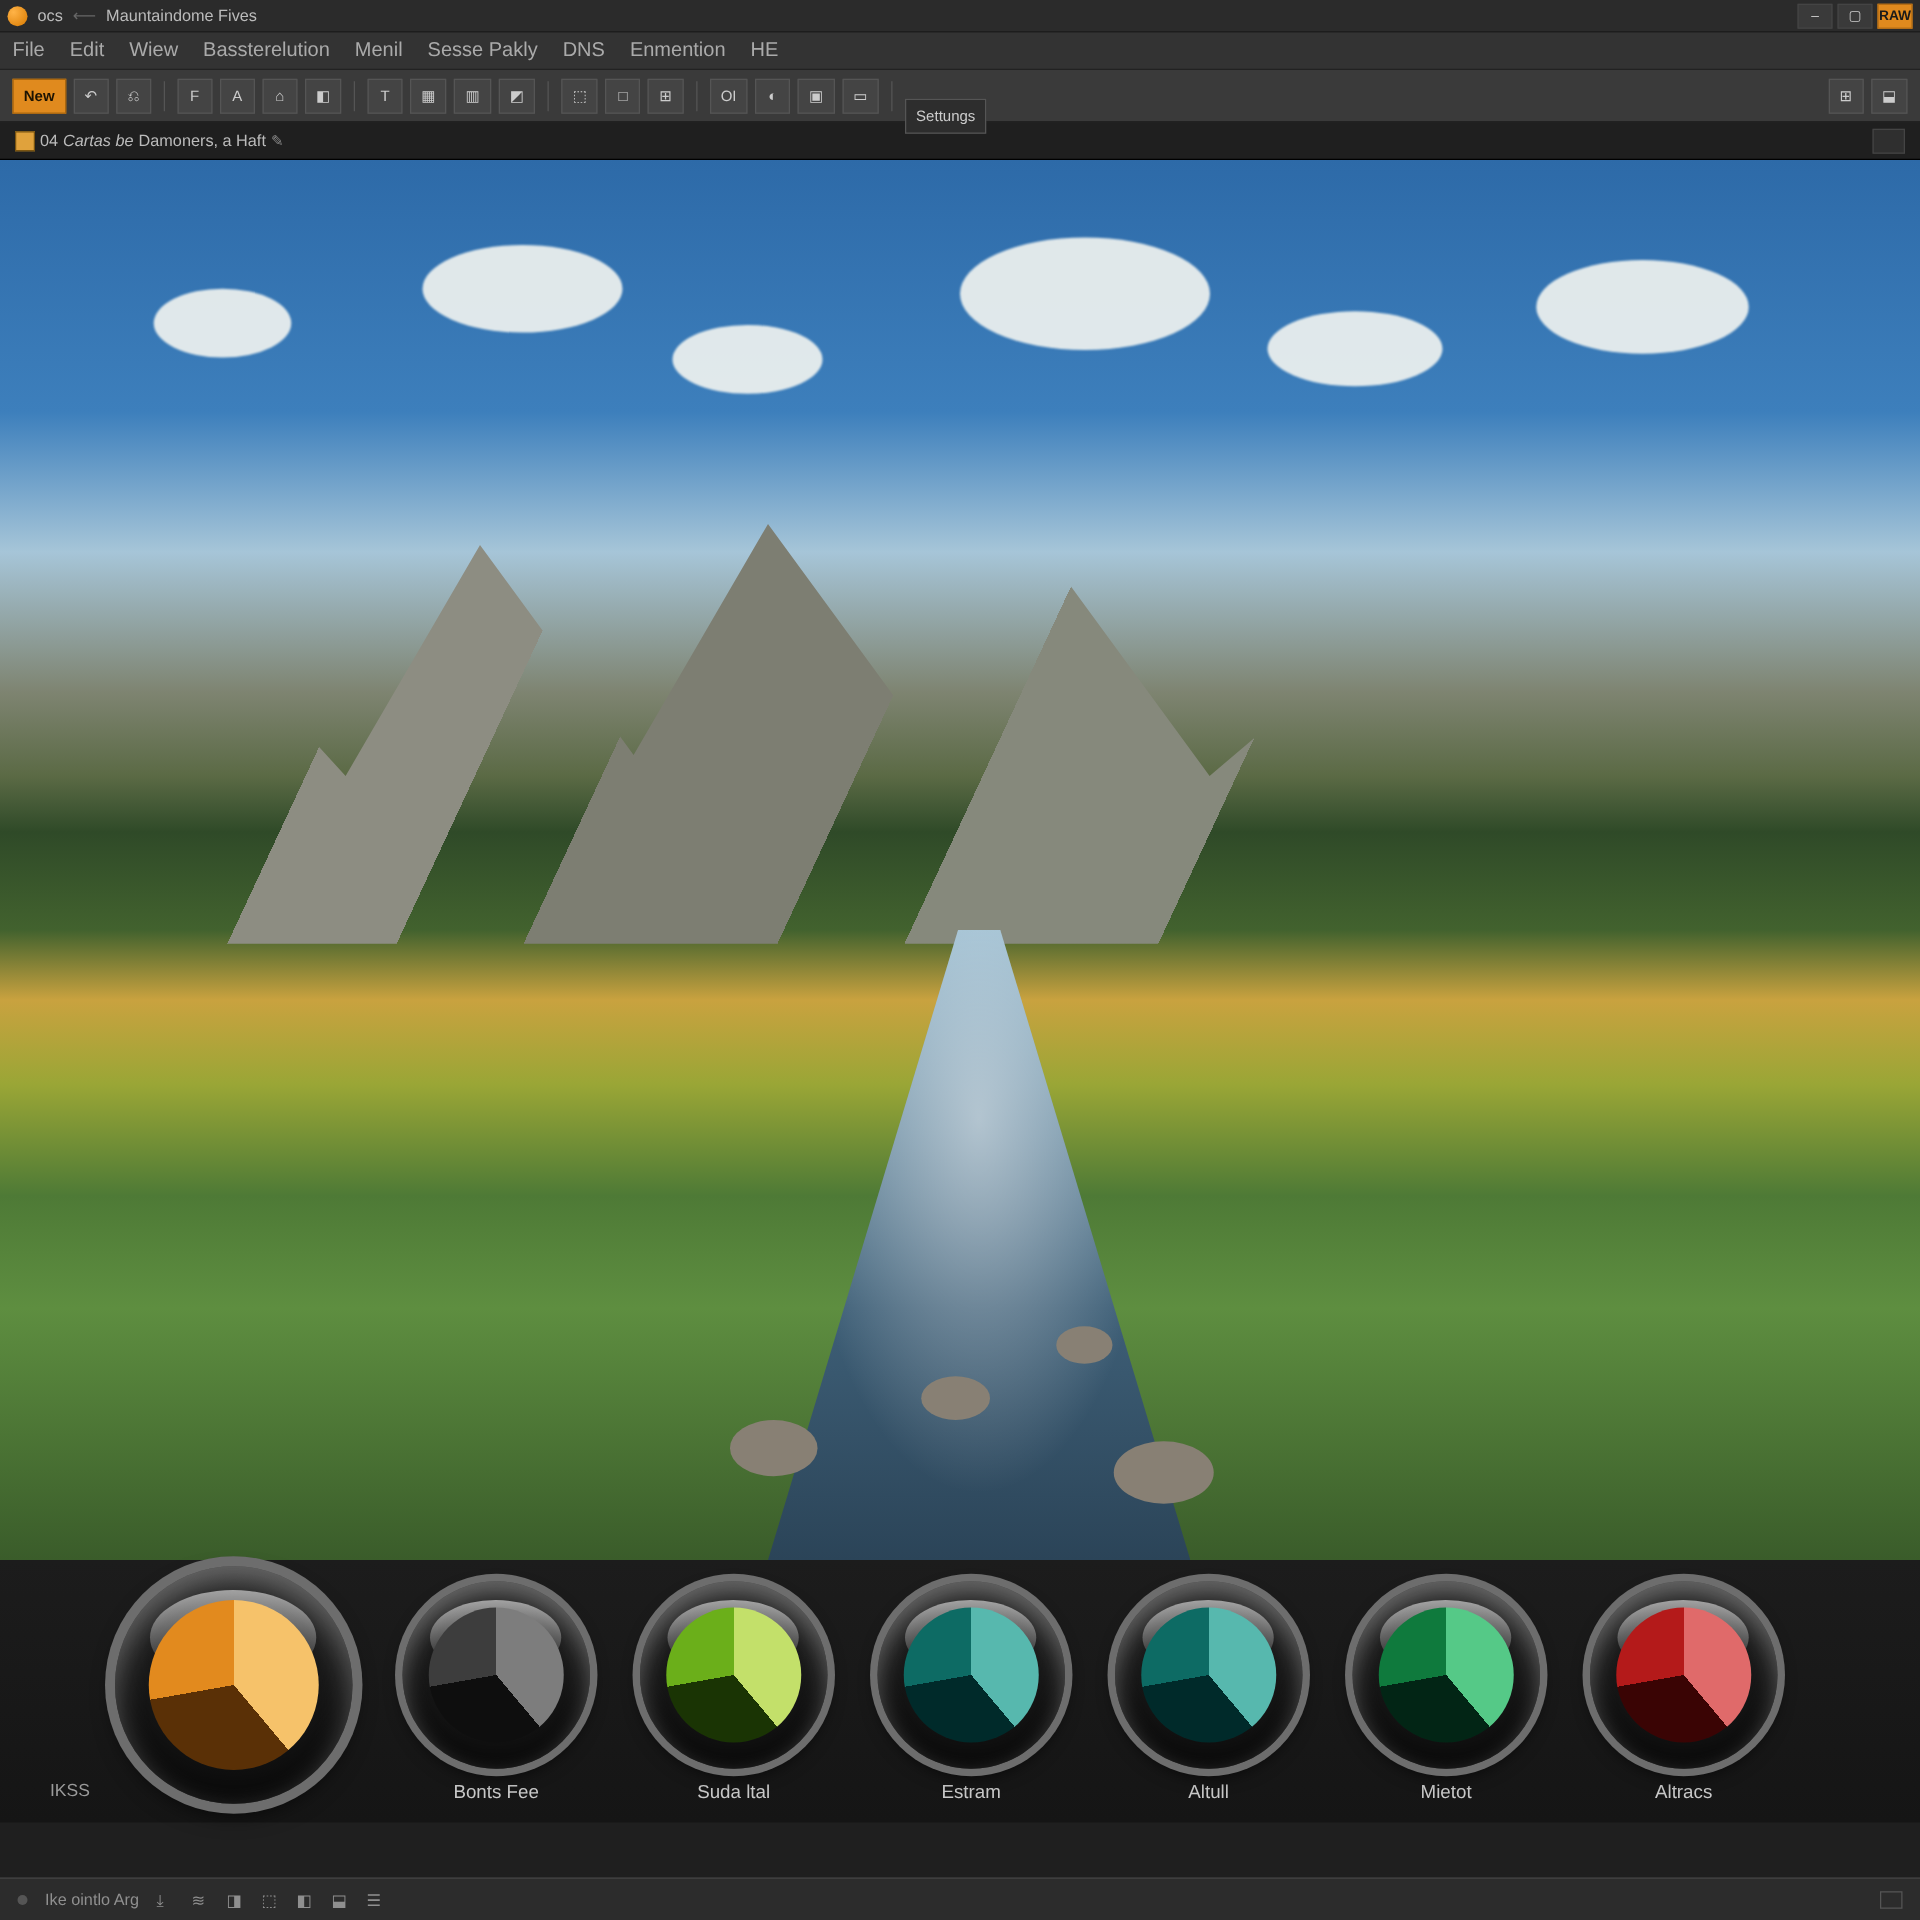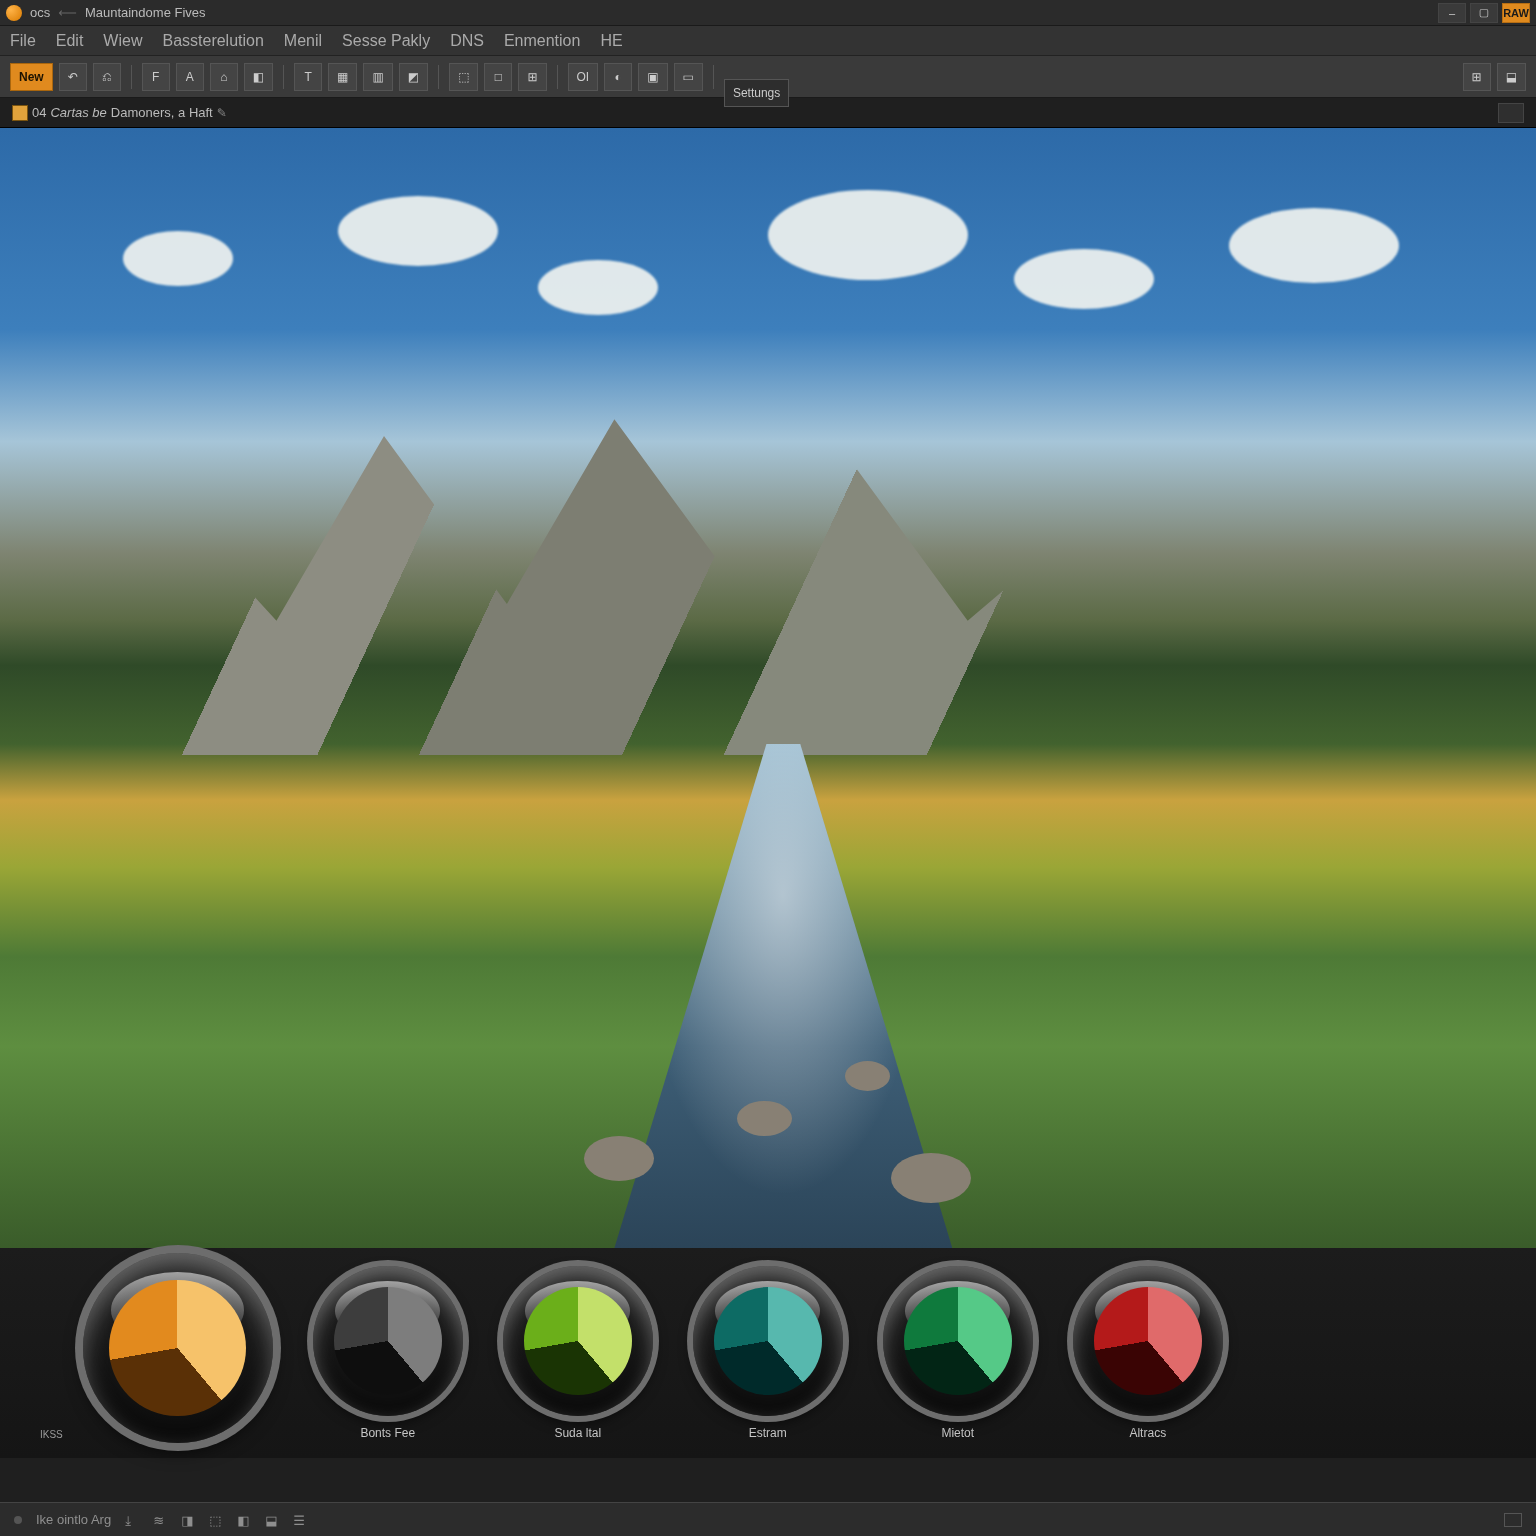--- a/index.html
+++ b/index.html
@@ -54,22 +54,22 @@
   .rock{position:absolute;background:#888074;border-radius:50%;}
 
   
   .filterstrip{height:210px;background:linear-gradient(to bottom,#1c1c1c,#151515);display:flex;align-items:center;gap:40px;padding:0 40px;}
   .filter{display:flex;flex-direction:column;align-items:center;gap:10px;}
   .orb{width:150px;height:150px;border-radius:50%;position:relative;
        box-shadow:0 0 0 6px #6d6d6d, inset 0 10px 20px rgba(255,255,255,.35), inset 0 -20px 30px rgba(0,0,0,.6), 0 6px 14px rgba(0,0,0,.7);}
   .orb.big{width:190px;height:190px;box-shadow:0 0 0 8px #6d6d6d, inset 0 12px 24px rgba(255,255,255,.35), inset 0 -26px 36px rgba(0,0,0,.6), 0 8px 18px rgba(0,0,0,.7);}
   .orb::before{content:"";position:absolute;top:10%;left:15%;width:70%;height:40%;border-radius:50%;background:linear-gradient(to bottom, rgba(255,255,255,.55), rgba(255,255,255,0));}
   .orb .pie{position:absolute;inset:14%;border-radius:50%;overflow:hidden;}
-  .filter .cap{font-size:12px;color:#c9c9c9;}
-  .filterstrip .leftcap{align-self:flex-end;margin-bottom:18px;font-size:10px;color:#9a9a9a;margin-right:-20px;}
+  .filter .cap{font-size:15px;color:#c9c9c9;}
+  .filterstrip .leftcap{align-self:flex-end;margin-bottom:18px;font-size:14px;color:#9a9a9a;margin-right:-20px;}
 
   
   .statusbar{position:absolute;left:0;right:0;bottom:0;height:34px;background:#2c2c2c;border-top:1px solid #444;display:flex;align-items:center;gap:14px;padding:0 14px;font-size:13px;color:#8f8f8f;}
   .statusbar .dot{width:8px;height:8px;border-radius:50%;background:#555;}
   .statusbar .micon{width:14px;height:14px;display:inline-block;}
   .statusbar .spacer{flex:1;}
   .statusbar .sq{width:18px;height:14px;border:1px solid #555;}
 
   
   .pie.orange{background:conic-gradient(from 140deg,#5a3006 0 120deg,#e28a1e 120deg 220deg,#f6c26a 220deg 360deg);}
@@ -186,20 +186,26 @@
     <span class="cap">Suda ltal</span>
   </div>
   <div class="filter">
     <div class="orb">
         <div class="pie teal"></div>
       </div>
     <span class="cap">Estram</span>
   </div>
   <div class="filter">
     <div class="orb">
+        <div class="pie teal"></div>
+      </div>
+    <span class="cap">Altull</span>
+  </div>
+  <div class="filter">
+    <div class="orb">
         <div class="pie emer"></div>
       </div>
     <span class="cap">Mietot</span>
   </div>
   <div class="filter">
     <div class="orb">
         <div class="pie red"></div>
       </div>
     <span class="cap">Altracs</span>
   </div>

